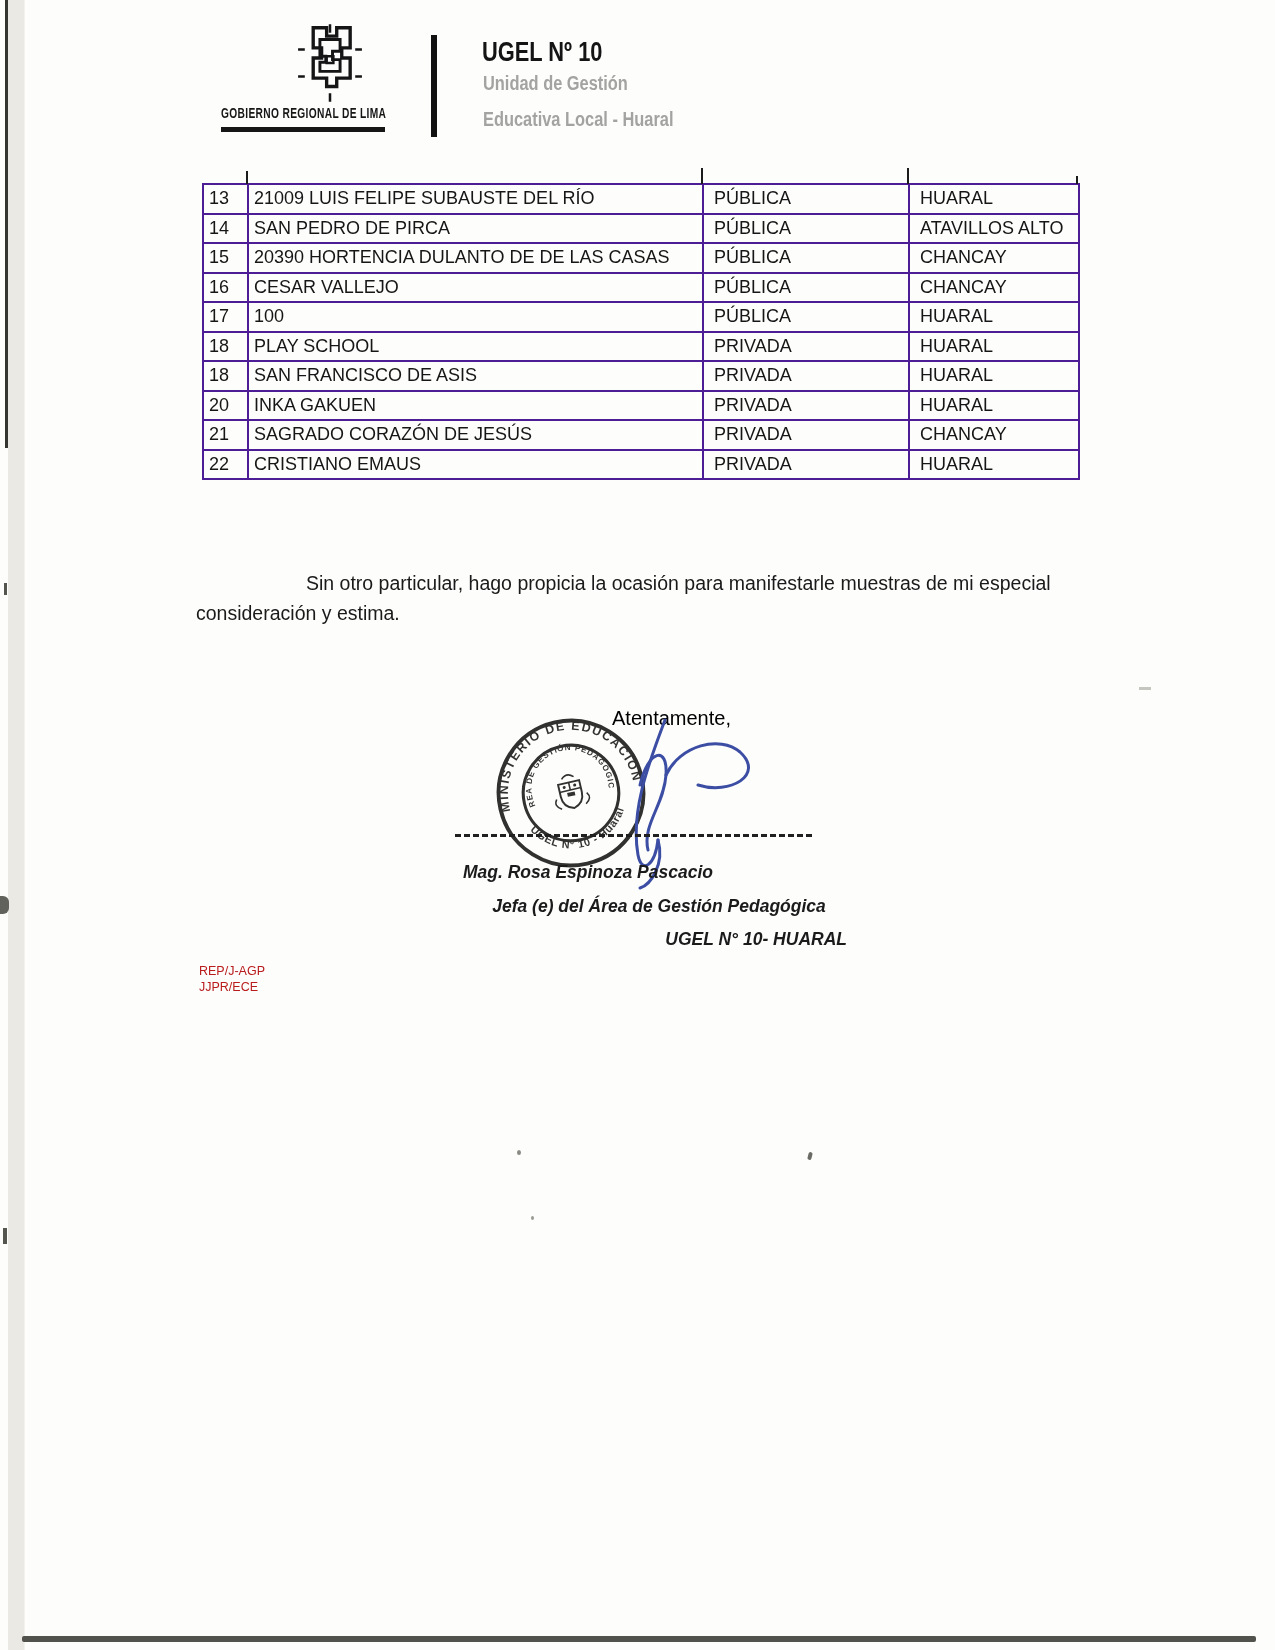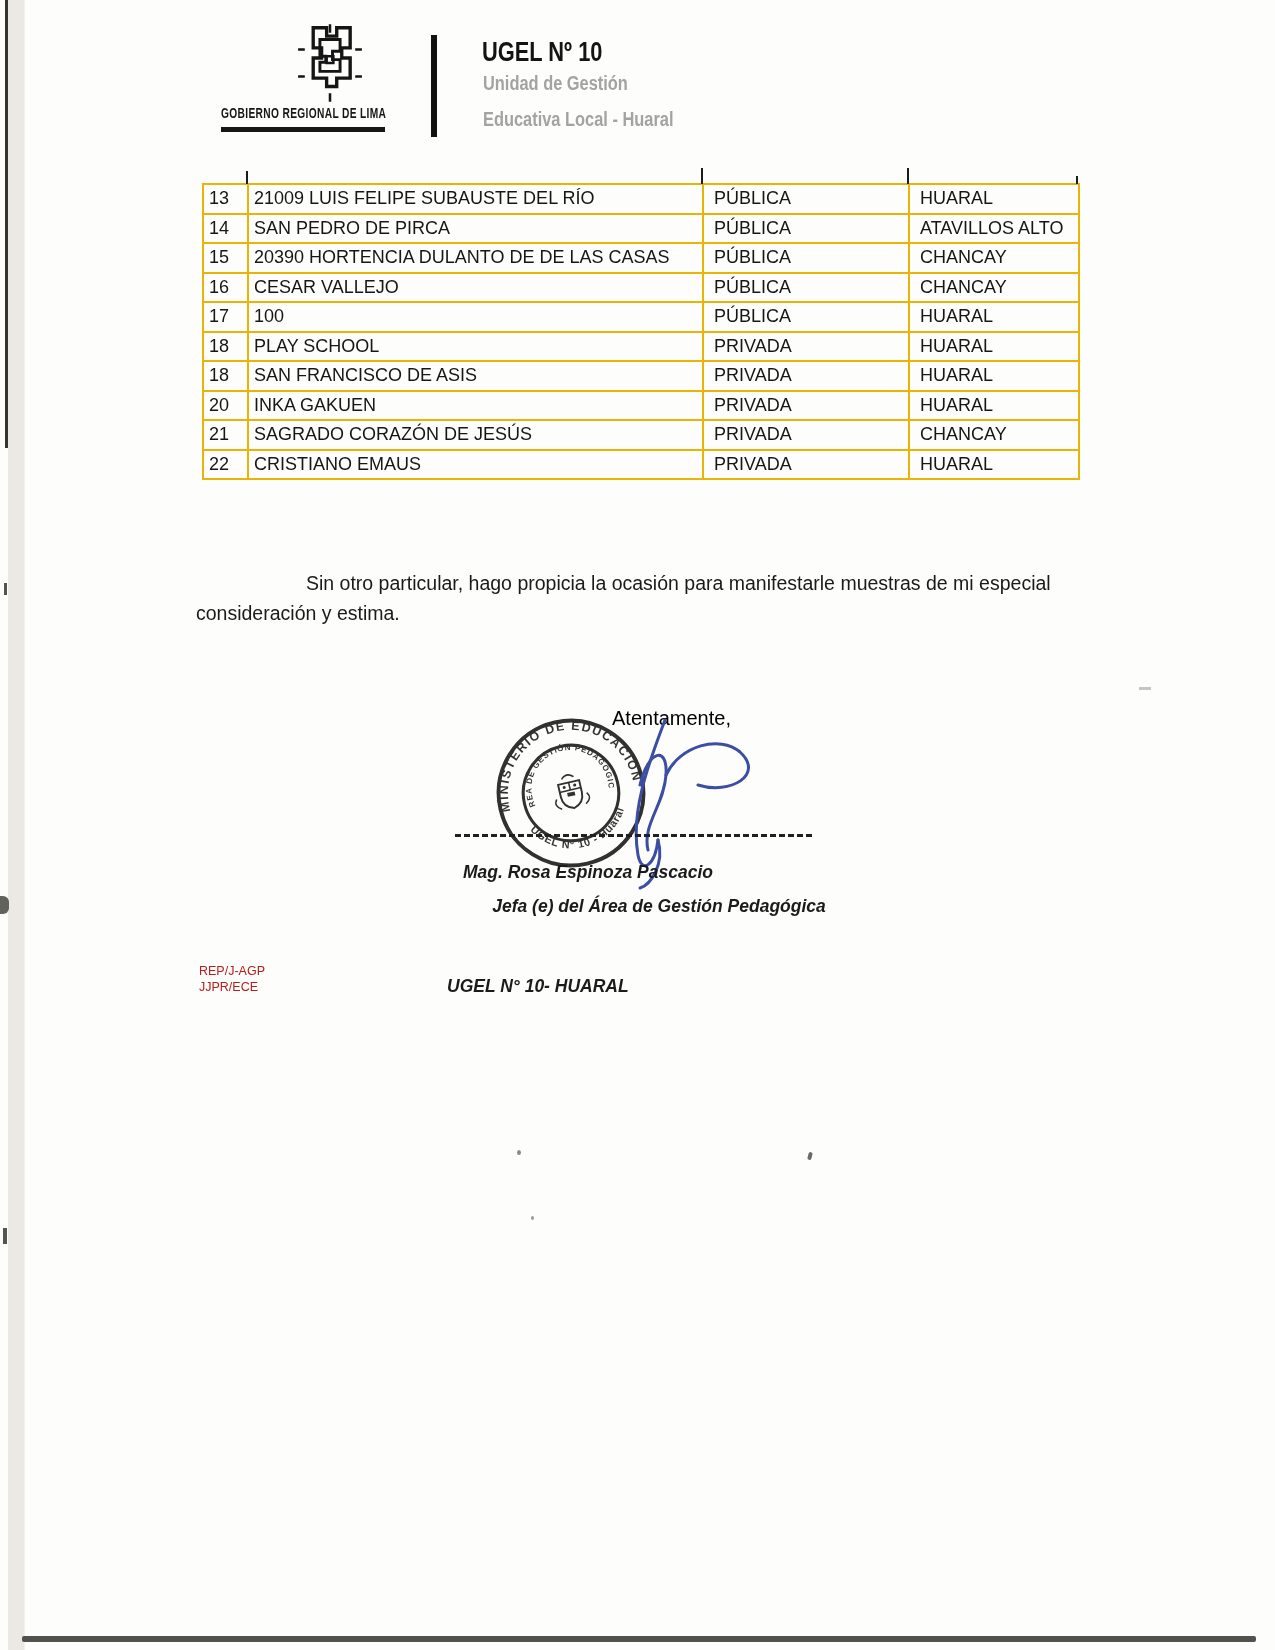--- a/index.html
+++ b/index.html
@@ -27,21 +27,21 @@
   .ugel-title{position:absolute;left:482px;top:36px;font-size:28px;font-weight:800;letter-spacing:0;
               white-space:nowrap;transform:scaleX(.78);transform-origin:left top;color:#141414;}
   .ugel-sub1{position:absolute;left:483px;top:72px;font-size:20px;font-weight:bold;color:#a3a3a1;
              white-space:nowrap;transform:scaleX(.82);transform-origin:left top;}
   .ugel-sub2{position:absolute;left:483px;top:108px;font-size:20px;font-weight:bold;color:#a3a3a1;
              white-space:nowrap;transform:scaleX(.82);transform-origin:left top;}
   .motto{position:absolute;left:196px;top:146px;width:880px;text-align:center;font-size:19px;color:#1e1e1e;}
 
   
   .schools-table{position:absolute;left:202px;top:183px;border-collapse:collapse;table-layout:fixed;}
-  .schools-table td{border:2px solid #eab308;height:27.5px;font-size:18px;color:#161616;
+  .schools-table td{border:2px solid #4c1d95;height:27.5px;font-size:18px;color:#161616;
                     padding:0 0 0 5px;white-space:nowrap;overflow:hidden;vertical-align:middle;}
   .schools-table td.c-n{width:38px;}
   .schools-table td.c-name{width:448px;}
   .schools-table td.c-type{width:194px;padding-left:10px;margin-left:7px;}
   .schools-table td.c-dist{width:158px;padding-left:10px;margin-top:12px;}
   .stub{position:absolute;width:2px;background:#1b1b1b;}
   .stub1{left:246px;top:171px;height:13px;}
   .stub2{left:701px;top:168px;height:16px;}
   .stub3{left:907px;top:168px;height:16px;}
   .stub4{left:1076px;top:176px;height:8px;}
@@ -52,22 +52,22 @@
   .salutation{position:absolute;left:612px;top:707px;font-size:20px;color:#000000;}
 
   
   .stamp{position:absolute;left:494px;top:716px;width:154px;height:154px;transform:rotate(-13deg);opacity:.9;}
   .signature{position:absolute;left:570px;top:690px;width:230px;height:205px;}
   .dashed-line{position:absolute;left:455px;top:834px;width:357px;border-top:3px dashed #202020;}
   .signer-name{position:absolute;left:463px;top:862px;width:400px;text-align:left;
                font-size:17.5px;font-weight:bold;font-style:italic;color:#1b1b1b;}
   .signer-title{position:absolute;left:459px;top:896px;width:400px;text-align:center;
                 font-size:17.5px;font-weight:bold;font-style:italic;color:#1b1b1b;}
-  .signer-org{position:absolute;left:447px;top:929px;width:400px;text-align:left;
-              font-size:17.5px;font-weight:bold;font-style:italic;color:#1b1b1b;margin-top:47px;}
+  .signer-org{position:absolute;left:447px;top:929px;width:400px;text-align:right;
+              font-size:17.5px;font-weight:bold;font-style:italic;color:#1b1b1b;}
 
   
   .ref-codes{position:absolute;left:199px;top:963px;font-size:12.5px;line-height:16px;color:#b91c1c;}
 </style>
 </head>
 <body>
 
 <div class="page">
 
   <div class="scan-strip"></div>

